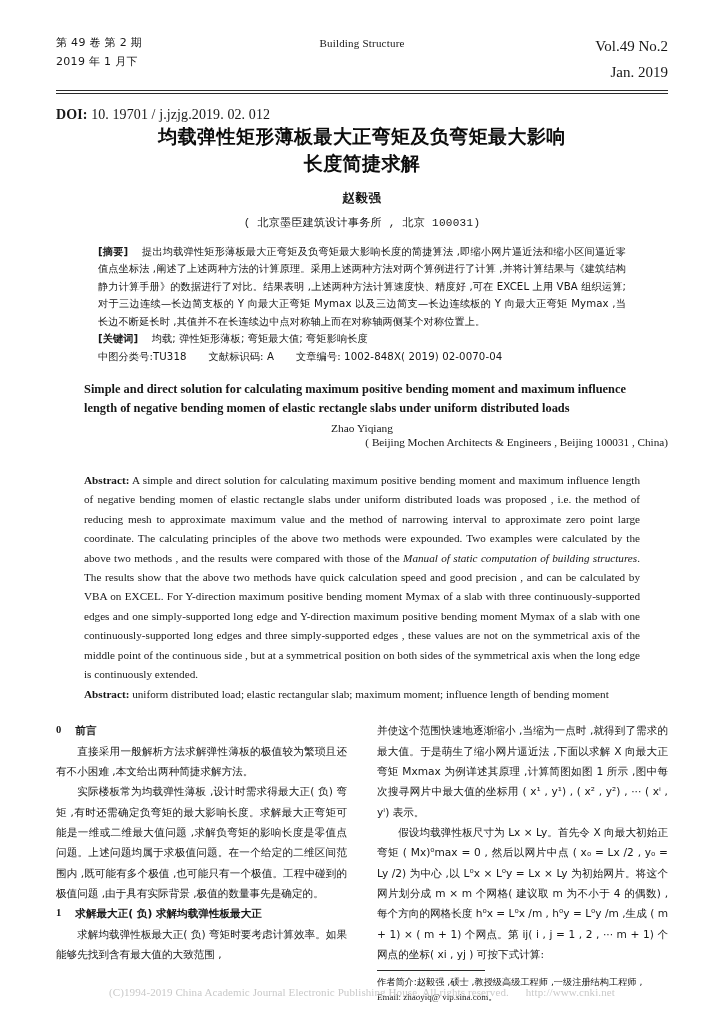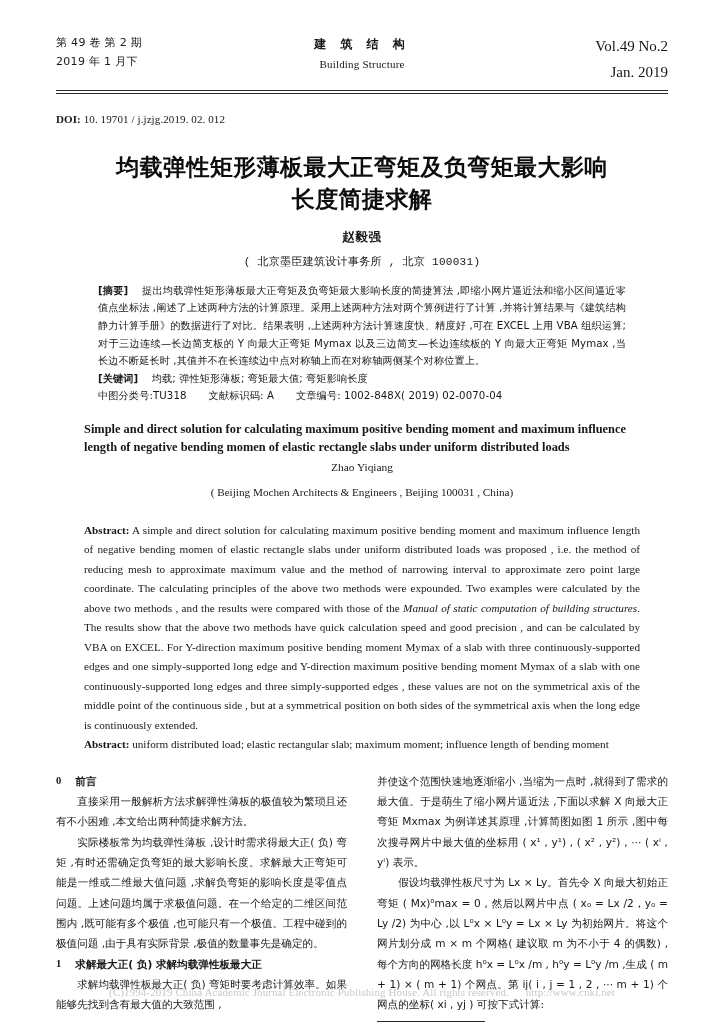--- a/index.html
+++ b/index.html
@@ -52,33 +52,32 @@
   .rh-right div { font-size: 15px; }
 
   .rule-double {
     margin-top: 4px;
     border-top: 1.6px solid #2a2a2a;
     border-bottom: 0.8px solid #2a2a2a;
     height: 2px;
   }
 
   .doi {
-    margin-top: 19px;
-    font-size: 11px;
+    margin-top: 13px;
+    font-size: 14px;
     letter-spacing: .1px;
   }
   .doi b { font-weight: 700; }
 
   
   .title {
-    margin-top: 26px;
-    text-align: center;
-    font-family: "DejaVu Sans", "Liberation Sans", sans-serif;
-    font-weight: 700;
-    font-size: 23px;
+    text-align: center;
+    font-family: "DejaVu Sans", "Liberation Sans", sans-serif;
+    font-weight: 700;
+    font-size: 19px;
     line-height: 1.42;
     letter-spacing: .4px;
     color: #0d0d0d;
   }
   .author {
     margin-top: 13px;
     text-align: center;
     font-family: "DejaVu Sans", "Liberation Sans", sans-serif;
     font-weight: 700;
     font-size: 12.5px;
@@ -117,22 +116,22 @@
     font-weight: 700;
     font-size: 12.4px;
     line-height: 1.5;
   }
   .en-author {
     margin-top: 4px;
     text-align: center;
     font-size: 11.4px;
   }
   .en-affil {
-    margin-top: 13px;
-    text-align: center;
+    margin-top: 2px;
+    text-align: right;
     font-size: 11.2px;
   }
   .en-abs {
     margin: 23px 28px 0 28px;
     font-size: 11.2px;
     line-height: 1.74;
     text-align: justify;
   }
   .en-abs p { margin: 0; }
   .en-abs b { font-weight: 700; }
@@ -196,21 +195,20 @@
 <body>
 
 <div class="page">
 
   <div class="runhead">
     <div class="rh-left">
       <div class="rh-cn">第 49 卷 第 2 期</div>
       <div class="rh-cn">2019 年 1 月下</div>
     </div>
     <div class="rh-mid">
-      <div class="rh-cn">建 筑 结 构</div>
       <div class="rh-en">Building Structure</div>
     </div>
     <div class="rh-right">
       <div>Vol.49 No.2</div>
       <div>Jan. 2019</div>
     </div>
   </div>
   <div class="rule-double"></div>
 
   <div class="doi">

